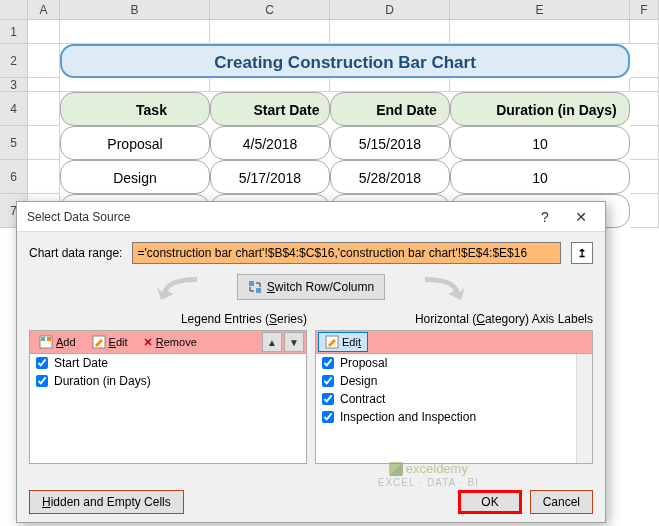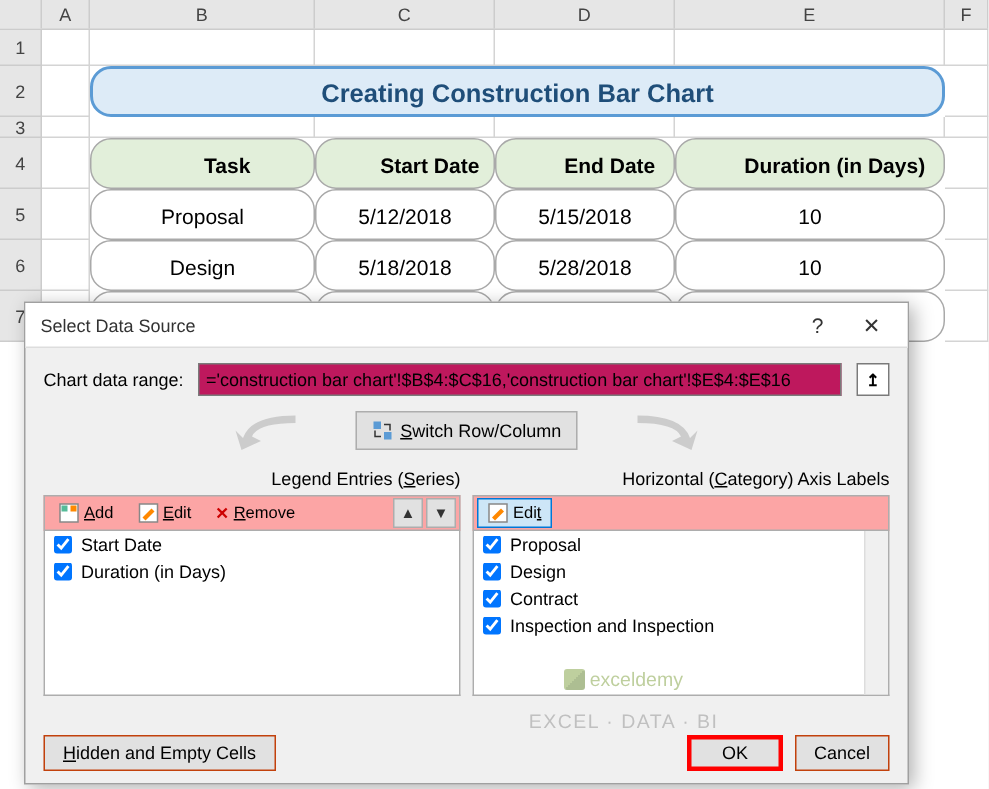--- a/index.html
+++ b/index.html
@@ -24,21 +24,21 @@
     .blank { border-right: 1px solid #d4d4d4; border-bottom: 1px solid #d4d4d4; }
 
     
     .dialog { position: absolute; left: 16px; top: 201px; width: 590px; height: 322px; background: #f0f0f0; border: 1px solid #a0a0a0; box-shadow: 3px 3px 12px rgba(0,0,0,0.3); font-size: 12px; }
     .titlebar { display: flex; align-items: center; height: 30px; padding: 0 6px 0 10px; background: #fff; border-bottom: 1px solid #ddd; }
     .titlebar-title { flex: 1; font-size: 12px; color: #333; }
     .titlebar-btn { width: 36px; height: 28px; display: flex; align-items: center; justify-content: center; color: #333; font-size: 14px; }
     .dlg-body { padding: 10px 12px; }
     .rangebox { display: flex; align-items: center; gap: 10px; margin-bottom: 8px; }
     .rangebox label { font-size: 12px; }
-    .rangebox input { flex: 1; height: 22px; padding: 0 4px; border: 1px solid #7a7a7a; font-size: 12px; background: #be185d; }
+    .rangebox input { flex: 1; height: 22px; padding: 0 4px; border: 1px solid #7a7a7a; font-size: 12px; background: #fdba74; }
     .collapse-btn { width: 22px; height: 22px; border: 1px solid #7a7a7a; background: #fff; display: flex; align-items: center; justify-content: center; }
     .switch-area { display: flex; align-items: center; justify-content: center; gap: 30px; margin: 6px 0 10px; position: relative; }
     .arrow-svg { width: 60px; height: 30px; }
     .switch-btn { height: 26px; padding: 0 10px; border: 1px solid #adadad; background: #e1e1e1; display: flex; align-items: center; gap: 5px; font-size: 12px; }
     .panels { display: flex; gap: 8px; }
     .panel { flex: 1; }
     .panel-title { font-size: 12px; margin-bottom: 4px; text-align: right; }
     .panel-toolbar { height: 24px; border: 1px solid #adadad; background: #fca5a5; display: flex; align-items: center; padding: 0 2px; gap: 2px; }
     .tb-btn { height: 20px; padding: 0 6px; border: 1px solid transparent; display: flex; align-items: center; gap: 3px; font-size: 11px; }
     .tb-btn.sel { border: 1px solid #0078d7; background: #cde6f7; }
@@ -48,23 +48,23 @@
     .listbox .scroll { position: absolute; right: 0; top: 0; bottom: 0; width: 16px; background: #f0f0f0; border-left: 1px solid #ddd; }
     .list-item { display: flex; align-items: center; gap: 6px; padding: 2px 6px; font-size: 12px; }
     .list-item input { width: 12px; height: 12px; }
     .dlg-footer { position: absolute; bottom: 8px; left: 12px; right: 12px; display: flex; align-items: center; }
     .footer-btn { height: 24px; padding: 0 12px; border: 1px solid #c2410c; background: #e1e1e1; font-size: 12px; }
     .ok-btn { border: 3px solid #ff0000; padding: 0 20px; text-align: center; }
     .spacer { flex: 1; }
     .underline { text-decoration: underline; }
 
     
-    .watermark { position: absolute; right: 180px; bottom: 38px; opacity: 0.55; font-size: 13px; color: #8aa84f; display: flex; align-items: center; gap: 16px; pointer-events: none; flex-direction: column; }
+    .watermark { position: absolute; right: 180px; bottom: 38px; opacity: 0.55; font-size: 13px; color: #8aa84f; display: flex; align-items: center; gap: 4px; pointer-events: none; flex-direction: column; }
     .watermark .wm-main { display: flex; align-items: center; gap: 3px; }
-    .watermark .wm-sub { font-size: 13px; letter-spacing: 1px; color: #999; margin-top: -3px; }
+    .watermark .wm-sub { font-size: 10px; letter-spacing: 1px; color: #999; margin-top: -3px; }
     .wm-icon { width: 14px; height: 14px; background: linear-gradient(135deg,#8aa84f 50%,#6b8a3a 50%); border-radius: 2px; }
 
     .icon-sm { width: 14px; height: 14px; display: inline-block; }
     .collapse-icon { font-size: 11px; font-weight: bold; }
   </style>
 </head>
 <body>
 
 <div class="sheet">
   <div class="colhdrs">
@@ -107,30 +107,30 @@
       <div class="cell hdr-cell cB">Task</div>
       <div class="cell hdr-cell cC">Start Date</div>
       <div class="cell hdr-cell cD">End Date</div>
       <div class="cell hdr-cell cE">Duration (in Days)</div>
       <div class="blank cF"></div>
     </div>
     <div class="row tall">
       <div class="rowhdr">5</div>
       <div class="blank cA"></div>
       <div class="cell data-cell cB">Proposal</div>
-      <div class="cell data-cell cC">5/12/2018</div>
+      <div class="cell data-cell cC">4/5/2018</div>
       <div class="cell data-cell cD">5/15/2018</div>
       <div class="cell data-cell cE">10</div>
       <div class="blank cF"></div>
     </div>
     <div class="row tall">
       <div class="rowhdr">6</div>
       <div class="blank cA"></div>
       <div class="cell data-cell cB">Design</div>
-      <div class="cell data-cell cC">5/18/2018</div>
+      <div class="cell data-cell cC">5/17/2018</div>
       <div class="cell data-cell cD">5/28/2018</div>
       <div class="cell data-cell cE">10</div>
       <div class="blank cF"></div>
     </div>
     <div class="row tall">
       <div class="rowhdr">7</div>
       <div class="blank cA"></div>
       <div class="cell data-cell cB">Contract</div>
       <div class="cell data-cell cC">6/15/2018</div>
       <div class="cell data-cell cD">6/17/2018</div>

